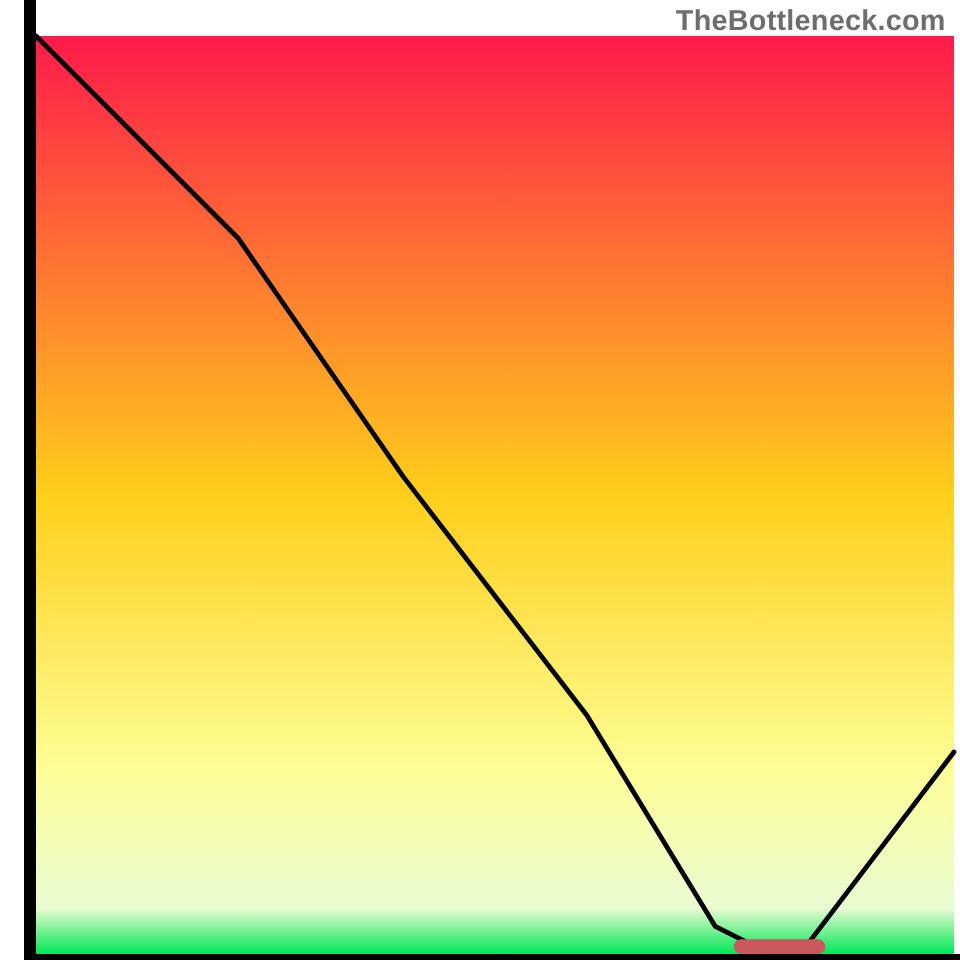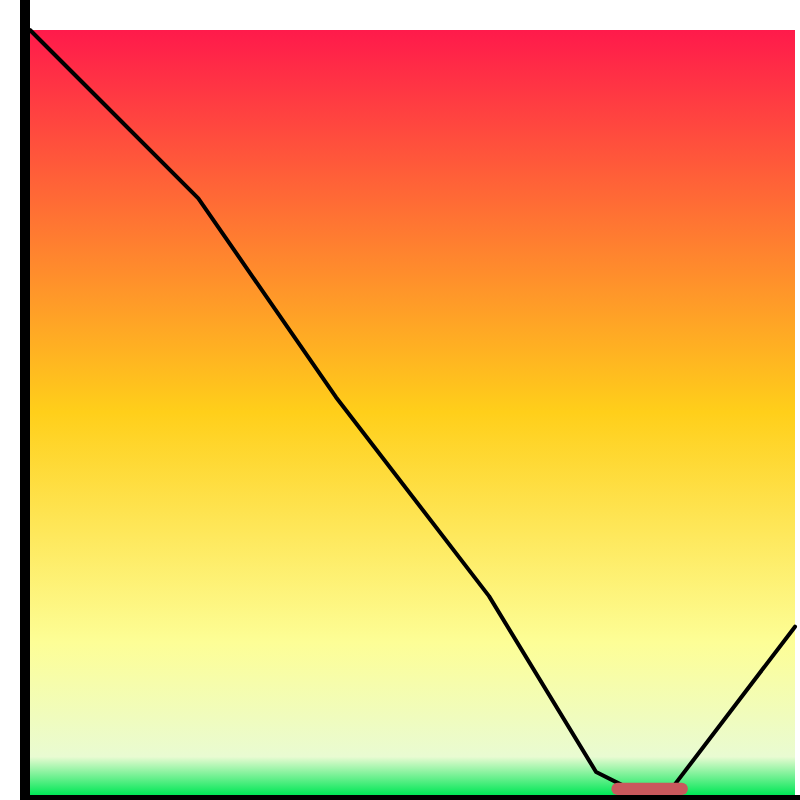--- a/index.html
+++ b/index.html
@@ -31,20 +31,21 @@
     left: 0;
     top: 0;
     width: 800px;
     height: 800px;
   }
 </style>
 </head>
 <body>
 
 <div class="frame">
+  <div class="watermark">TheBottleneck.com</div>
   <svg class="plot" viewBox="0 0 800 800" preserveAspectRatio="none">
     <defs>
       <linearGradient id="bg-grad" x1="0" y1="0" x2="0" y2="1">
           <stop offset="0%" stop-color="#ff1a4b"></stop>
           <stop offset="50%" stop-color="#ffcf1a"></stop>
           <stop offset="80%" stop-color="#fdfe96"></stop>
           <stop offset="95%" stop-color="#e9fbd2"></stop>
           <stop offset="100%" stop-color="#00e756"></stop>
         </linearGradient>
     </defs>

